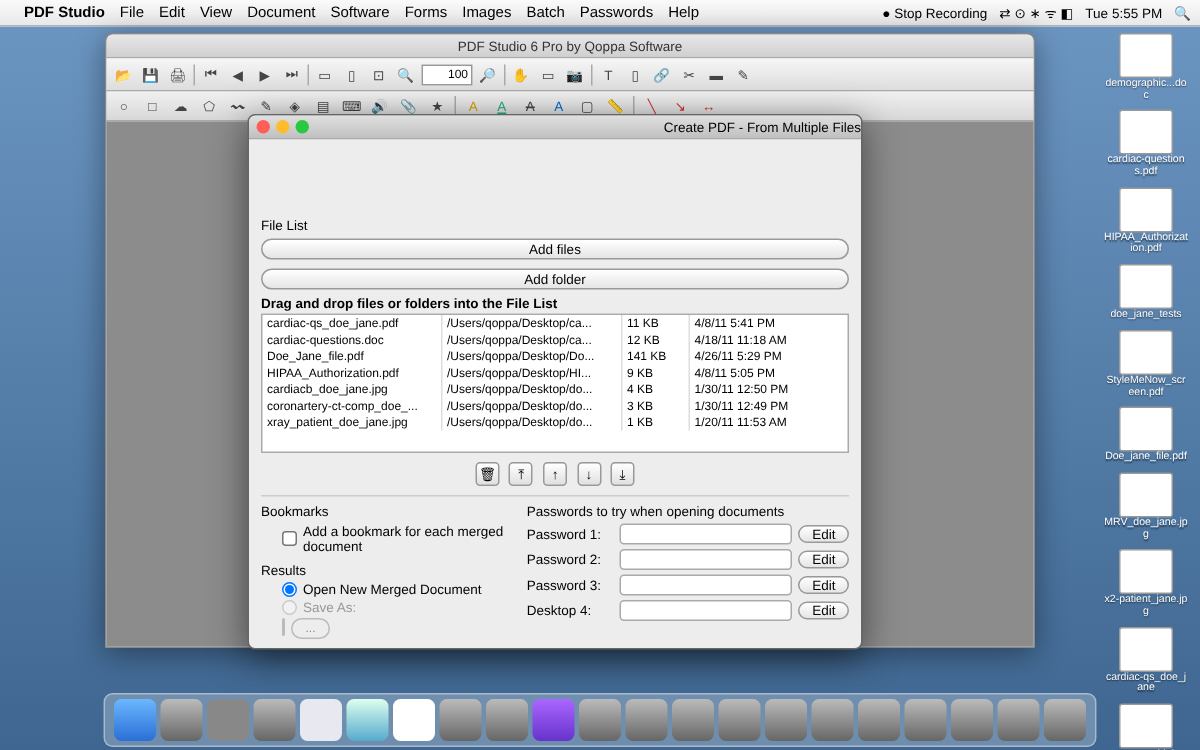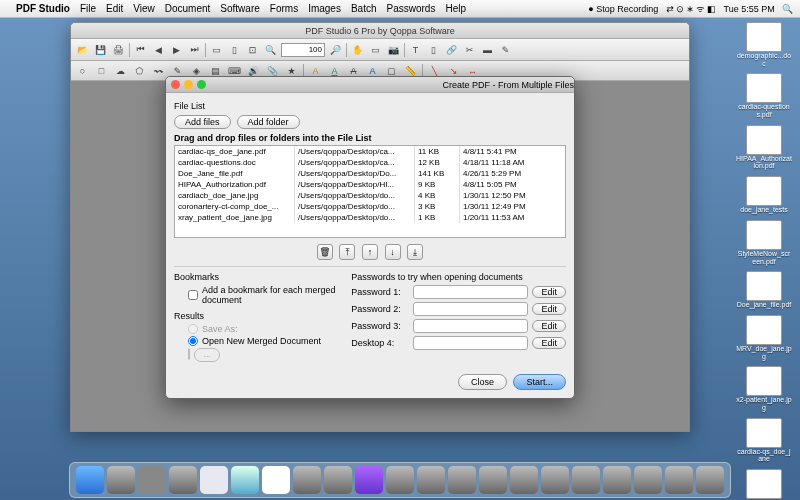--- a/index.html
+++ b/index.html
@@ -20,32 +20,32 @@
 .di .diicon { width: 36px; height: 30px; margin: 0 auto; background: #fff; border: 1px solid #999; border-radius: 2px; }
 .di .lbl { font-size: 7px; color: #fff; text-shadow: 0 1px 1px rgba(0,0,0,.6); word-break: break-all; line-height: 1.1; }
 
 
 .appwin { position: absolute; left: 70px; top: 4px; width: 620px; height: 410px; background: #ededed; border: 1px solid #888; border-radius: 5px 5px 0 0; box-shadow: 0 4px 20px rgba(0,0,0,.4); }
 .titlebar { height: 16px; background: linear-gradient(#e8e8e8,#cfcfcf); border-radius: 5px 5px 0 0; text-align: center; font-size: 9px; line-height: 16px; color: #333; border-bottom: 1px solid #aaa; }
 .toolbar { height: 22px; background: linear-gradient(#f6f6f6,#ddd); border-bottom: 1px solid #aaa; display: flex; align-items: center; padding: 0 4px; gap: 3px; }
 .toolbar2 { height: 20px; background: linear-gradient(#f0f0f0,#d8d8d8); border-bottom: 1px solid #aaa; display: flex; align-items: center; padding: 0 4px; gap: 4px; }
 .tbtn { width: 15px; height: 15px; display: inline-flex; align-items: center; justify-content: center; font-size: 9px; color: #444; }
 .tsep { width: 1px; height: 14px; background: #aaa; }
-.zoom-in { width: 44px; height: 14px; border: 1px solid #999; background: #fff; font-size: 8px; text-align: right; padding-right: 2px; }
+.zoom-in { width: 34px; height: 14px; border: 1px solid #999; background: #fff; font-size: 8px; text-align: right; padding-right: 2px; }
 .doc-area { position: absolute; top: 58px; left: 0; right: 0; bottom: 0; background: #8c8c8c; }
 
 
 .dialog { position: absolute; left: 165px; top: 58px; width: 410px; background: #ededed; border: 1px solid #666; border-radius: 5px; box-shadow: 0 6px 24px rgba(0,0,0,.5); font-size: 9px; }
 .dlg-title { height: 16px; background: linear-gradient(#e0e0e0,#c0c0c0); border-radius: 5px 5px 0 0; text-align: right; line-height: 16px; font-size: 9px; border-bottom: 1px solid #aaa; position: relative; }
 .traffic { position: absolute; left: 5px; top: 3px; display: flex; gap: 4px; }
 .tl { width: 9px; height: 9px; border-radius: 50%; }
 .tl.r { background: #ff5f57; } .tl.y { background: #ffbd2e; } .tl.g { background: #28c940; }
-.dlg-body { padding: 6px 8px; }
+.dlg-body { padding: 6px 8px; margin-top: 44px; }
 .section-lbl { font-size: 9px; margin: 2px 0 4px; }
-.add-btns { display: flex; gap: 6px; margin-bottom: 4px; }
+.add-btns { display: flex; gap: 6px; margin-bottom: 4px; flex-direction: column; }
 .pill { border: 1px solid #999; background: linear-gradient(#fff,#e5e5e5); border-radius: 10px; padding: 1px 10px; font-size: 9px; cursor: pointer; }
 .bold { font-weight: bold; font-size: 9px; margin: 2px 0; }
 .filetable { border: 1px solid #aaa; background: #fff; font-size: 8px; }
 .ft-head { display: flex; background: linear-gradient(#f5f5f5,#e0e0e0); border-bottom: 1px solid #ccc; }
 .ft-head div, .ft-row div { padding: 1px 3px; overflow: hidden; white-space: nowrap; text-overflow: ellipsis; }
 .c1 { width: 120px; border-right: 1px solid #ddd; } .c2 { width: 120px; border-right: 1px solid #ddd; } .c3 { width: 45px; border-right: 1px solid #ddd; } .c4 { flex:1; }
 .ft-row { display: flex; }
 .ft-pad { height: 14px; }
 .midbtns { text-align: center; margin: 6px 0; }
 .sq { display: inline-block; width: 16px; height: 16px; border: 1px solid #999; background: linear-gradient(#fff,#e0e0e0); border-radius: 3px; margin: 0 2px; font-size: 9px; line-height: 15px; }
@@ -274,27 +274,27 @@
       </div>
       <hr class="sep">
       <div class="lower">
         <div class="left-lower">
           <div class="grp-lbl">Bookmarks</div>
           <div class="checkbox-row">
             <input type="checkbox" style="">
             <span>Add a bookmark for each merged document</span>
           </div>
           <div class="grp-lbl" style="margin-top:6px">Results</div>
+          <div class="radio-row">
+            <input type="radio" checked="" style="">
+            <span>Open New Merged Document</span>
+          </div>
           <div class="radio-row" style="color:#999">
             <input type="radio" disabled="" style="">
             <span>Save As:</span>
-          </div>
-          <div class="radio-row">
-            <input type="radio" checked="" style="">
-            <span>Open New Merged Document</span>
           </div>
           <div>
             <span class="saveas-in"></span><span class="browse-btn">...</span>
           </div>
         </div>
         <div class="right-lower">
           <div class="grp-lbl">Passwords to try when opening documents</div>
           <div class="pw-row">
               <label>Password 1:</label>
               <input style="">
@@ -311,24 +311,20 @@
               <button class="edit-btn">Edit</button>
             </div>
           <div class="pw-row">
               <label>Desktop 4:</label>
               <input style="">
               <button class="edit-btn">Edit</button>
             </div>
         </div>
       </div>
     </div>
-    <div class="dlg-foot">
-      <button class="foot-btn plain">Close</button>
-      <button class="foot-btn def">Start...</button>
-    </div>
   </div>
 
   <div class="dock">
     <div class="dapp finder"></div>
     <div class="dapp"></div>
     <div class="dapp sys"></div>
     <div class="dapp"></div>
     <div class="dapp mail"></div>
     <div class="dapp safari"></div>
     <div class="dapp cal"></div>

